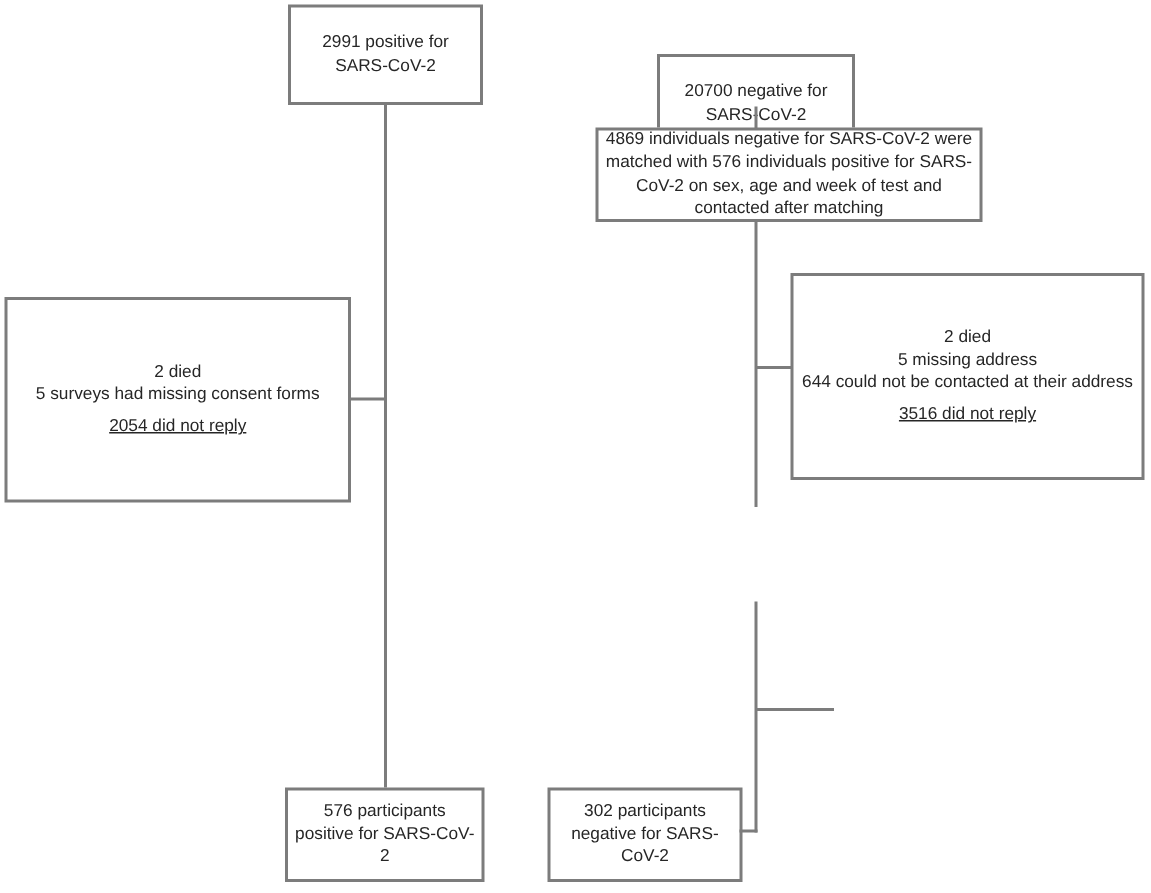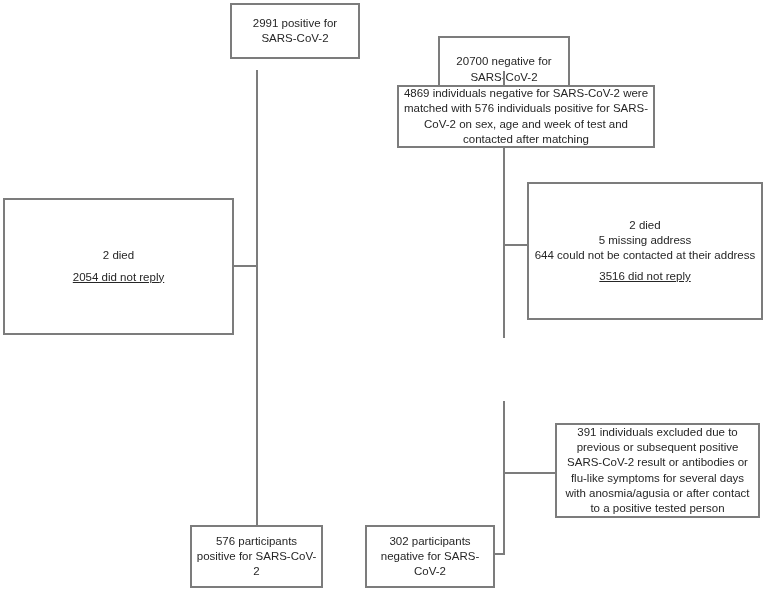--- a/index.html
+++ b/index.html
@@ -36,21 +36,21 @@
     margin-top: 6px;
   }
   .vline, .hline {
     position: absolute;
     background: var(--border);
   }
   .vline { width: 2px; }
   .hline { height: 2px; }
 
   
-  #b-pos-total   { left: 192px; top: 3px;   width: 130px; height: 56px; margin-left: 38px; }
+  #b-pos-total   { left: 192px; top: 3px;   width: 130px; height: 67px; }
   #b-neg-total   { left: 438px; top: 5px;   width: 132px; height: 67px; margin-top: 31px; }
   #b-matched     { left: 397px; top: 85px;  width: 258px; height: 63px; }
   #b-excl-pos    { left: 3px;   top: 198px; width: 231px; height: 137px; }
   #b-excl-neg    { left: 527px; top: 182px; width: 236px; height: 138px; }
   #b-neg-693     { left: 438px; top: 337px; width: 132px; height: 65px; }
   #b-excl-391    { left: 555px; top: 423px; width: 205px; height: 95px; }
   #b-pos-576     { left: 190px; top: 525px; width: 133px; height: 63px; }
   #b-neg-302     { left: 365px; top: 525px; width: 130px; height: 63px; }
 
   
@@ -75,34 +75,32 @@
   <div class="box" id="b-neg-total">
     <span>20700 negative for SARS-CoV-2</span>
   </div>
 
   <div class="box" id="b-matched">
     <span>4869 individuals negative for SARS-CoV-2 were matched with 576 individuals positive for SARS-CoV-2 on sex, age and week of test and contacted after matching</span>
   </div>
 
   <div class="box" id="b-excl-pos">
     <div>2 died</div>
+    <div>5 surveys had missing consent forms</div>
     <div class="noreply">2054 did not reply</div>
   </div>
 
   <div class="box" id="b-excl-neg">
     <div>2 died</div>
     <div>5 missing address</div>
     <div>644 could not be contacted at their address</div>
     <div class="noreply">3516 did not reply</div>
   </div>
 
 
-  <div class="box" id="b-excl-391">
-    <span>391 individuals excluded due to previous or subsequent positive SARS-CoV-2 result or antibodies or flu-like symptoms for several days with anosmia/agusia or after contact to a positive tested person</span>
-  </div>
 
   <div class="box" id="b-pos-576">
     <span>576 participants positive for SARS-CoV-2</span>
   </div>
 
   <div class="box" id="b-neg-302">
     <span>302 participants negative for SARS-CoV-2</span>
   </div>
 
   <div class="vline" id="l-pos-main"></div>

